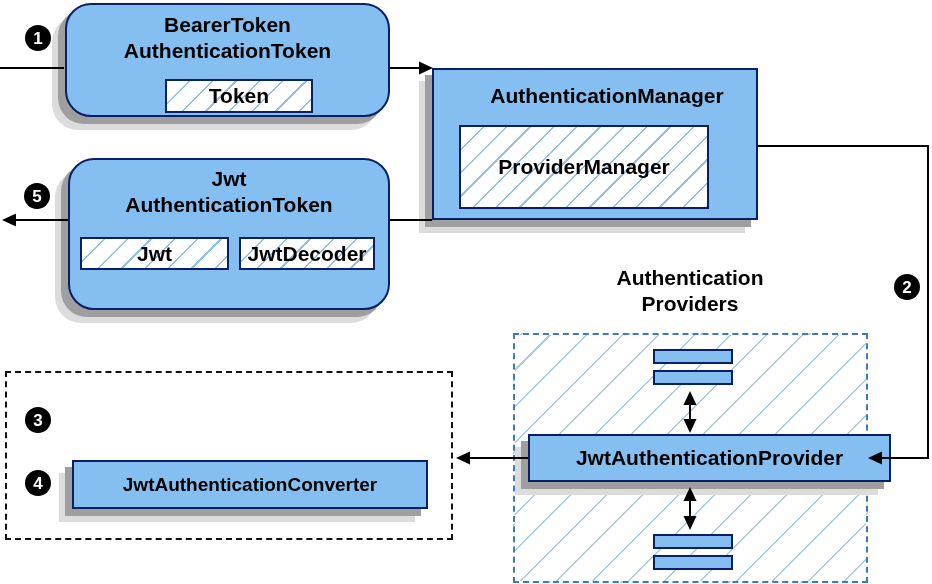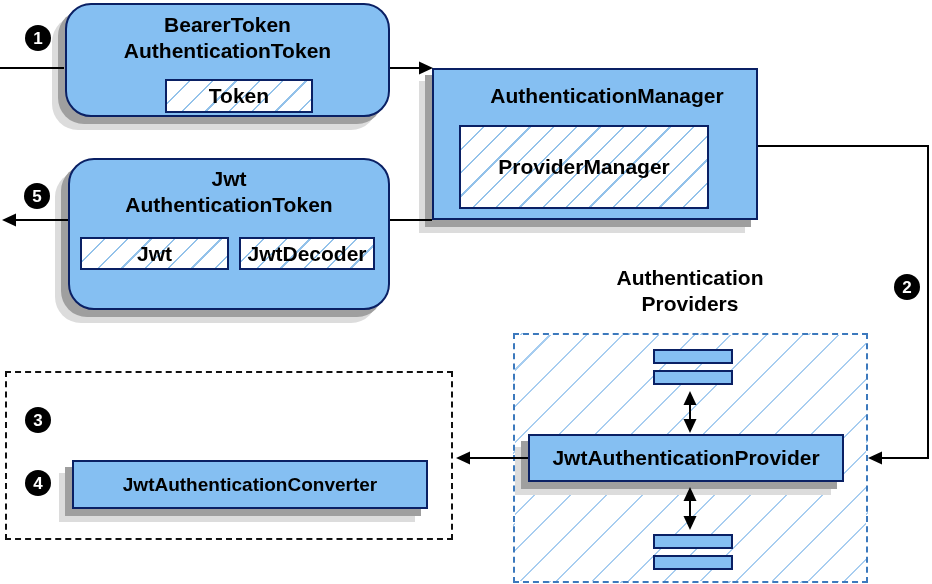--- a/index.html
+++ b/index.html
@@ -74,21 +74,21 @@
   #provider-manager-field { left:25px; top:55px; width:250px; height:84px; }
 
   #jwt-node { left:68px; top:158px; width:322px; height:152px; }
   #jwt-title { top:6px; }
   #jwt-field { left:10px; top:77px; width:149px; height:33px; }
   #authorities-field { left:169px; top:77px; width:136px; height:33px; }
 
   #providers-label { position:absolute; left:585px; top:265px; width:210px; z-index:2;
     font-size:21px; line-height:26px; text-align:center; }
 
-  #provider-node { left:528px; top:434px; width:316px; height:48px; font-size:21px; }
+  #provider-node { left:528px; top:434px; width:363px; height:48px; font-size:21px; }
 
   #decoder-node { left:73px; top:393px; width:239px; height:47px; font-size:21px; }
   #converter-node { left:72px; top:460px; width:356px; height:49px; font-size:19px; }
 
   #bar-top-1 { left:653px; top:349px; }
   #bar-top-2 { left:653px; top:370px; }
   #bar-bottom-1 { left:653px; top:534px; }
   #bar-bottom-2 { left:653px; top:555px; }
 
   #badge-1 { left:25px; top:25px; }

